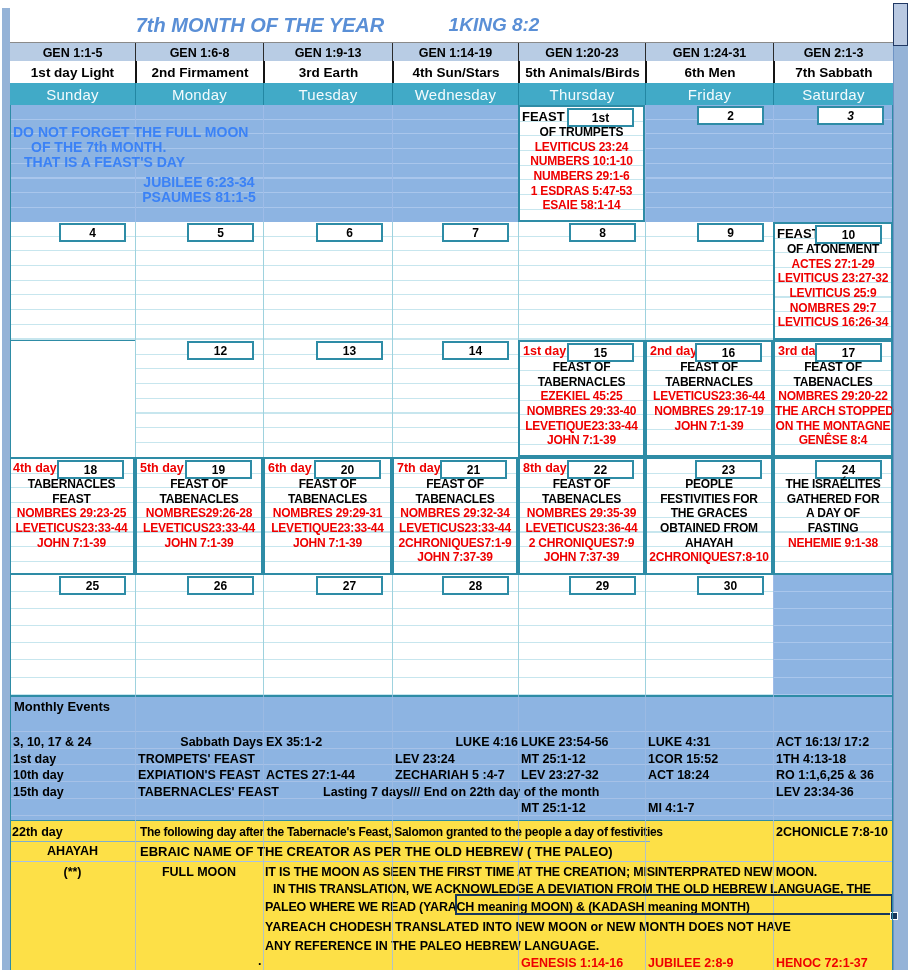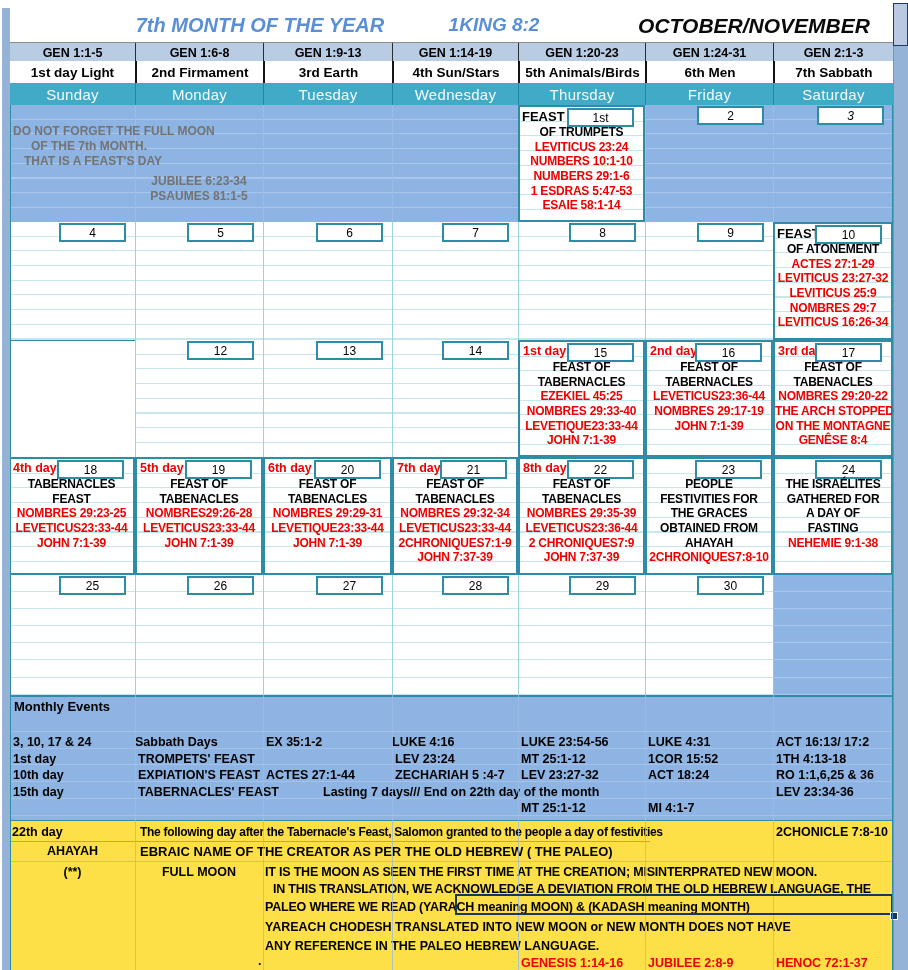--- a/index.html
+++ b/index.html
@@ -44,44 +44,44 @@
   #w3{top:340px;height:117px;}
   #w4{top:457px;height:118px;}
   #w5{top:575px;height:120px;}
   .bgB{background:repeating-linear-gradient(to bottom,#8DB4E2 0px,#8DB4E2 13.6px,#A9C6EC 13.6px,#A9C6EC 14.7px);border-left:1px solid #9EBCE8;}
   .bgW{background:repeating-linear-gradient(to bottom,#ffffff 0px,#ffffff 13.6px,#C7E6EE 13.6px,#C7E6EE 14.7px);border-left:1px solid #9ED2DE;}
   .bgW5{background:repeating-linear-gradient(to bottom,#ffffff 0px,#ffffff 16.1px,#C7E6EE 16.1px,#C7E6EE 17.1px);border-left:1px solid #9ED2DE;}
   .bgB5{background:repeating-linear-gradient(to bottom,#8DB4E2 0px,#8DB4E2 16.1px,#A9C6EC 16.1px,#A9C6EC 17.1px);border-left:1px solid #9EBCE8;}
   .cell.first{border-left:none;}
   .box2{border:2px solid #2E8CA6;}
   .dnum{position:absolute;top:1px;right:9px;width:63px;height:15px;background:#fff;border:2px solid #2E8CA6;
-        display:flex;align-items:center;justify-content:center;font-size:12px;font-weight:normal;color:#000;}
+        display:flex;align-items:center;justify-content:center;font-size:12px;font-weight:bold;color:#000;}
   .dnum.ital{font-style:italic;}
   .dlabel{position:absolute;top:2px;left:3px;font-size:12.5px;font-weight:bold;color:#EE0000;white-space:nowrap;}
   .dhead{position:absolute;top:2px;left:2px;right:80px;text-align:center;font-size:13px;font-weight:bold;color:#000;}
   .lines{position:absolute;top:18px;left:0;right:0;text-align:center;}
   .ln{height:14.7px;line-height:14.7px;font-size:12px;font-weight:bold;letter-spacing:-0.2px;white-space:nowrap;}
   .k{color:#000;}
   .r{color:#EE0000;}
   
   #w1-notes{position:absolute;left:0;top:0;width:508px;height:117px;pointer-events:none;}
-  .note{position:absolute;font-size:12px;font-weight:bold;color:#737373;white-space:nowrap;}
+  .note{position:absolute;font-size:14px;font-weight:bold;color:#3b82f6;white-space:nowrap;}
   #n0{left:3px;top:19px;}
   #n1{left:21px;top:34px;}
   #n2{left:14px;top:49px;}
   #n3{left:125px;width:128px;top:69px;text-align:center;}
   #n4{left:125px;width:128px;top:84px;text-align:center;}
   
   #ev-head{top:695px;height:20px;background:#8DB4E2;border-top:2px solid #2E8CA6;border-bottom:1px solid #A6C1E7;}
   #ev-head .lbl{position:absolute;left:4px;top:2px;font-size:13px;font-weight:bold;color:#000;}
   #ev{top:715px;height:105px;background:repeating-linear-gradient(to bottom,#8DB4E2 0px,#8DB4E2 15.8px,#A6C1E7 15.8px,#A6C1E7 16.8px);}
   #ft{top:820px;height:150px;background:#fde047;border-top:1px solid #2E8CA6;}
   .evrow{position:absolute;left:0;width:702px;height:17px;}
   .ec{position:absolute;top:0;font-size:12.5px;font-weight:bold;color:#000;white-space:nowrap;padding-left:3px;box-sizing:border-box;}
-  .ec.ctr{text-align:left;padding-left:0;}
+  .ec.ctr{text-align:right;padding-left:0;}
   #evr0{top:20px}#evr1{top:37px}#evr2{top:53px}#evr3{top:70px}#evr4{top:86px}
   #lasting{position:absolute;left:313px;top:0;font-size:12.5px;font-weight:bold;color:#000;white-space:nowrap;}
   #evft-lines{position:absolute;left:10px;top:695px;width:883px;height:275px;pointer-events:none;}
   #evft-lines div{position:absolute;top:0;width:1px;height:100%;background:#9FBCE4;opacity:.8;}
   
   .ftxt{position:absolute;font-size:12.5px;font-weight:bold;color:#000;white-space:nowrap;}
   .fred{color:#EE0000;text-align:center;}
   #f1-label{left:2px;top:4px;}
   #f1-text{left:130px;top:4px;font-size:12px;letter-spacing:-0.3px;}
   #f1-ref{left:766px;top:4px;}
@@ -111,21 +111,20 @@
 <body>
 
 <div id="page">
   <div id="lstrip"></div>
   <div id="rsliver"></div>
   <div id="rsliver-top"></div>
 
   <div class="trow" id="r-title">
     <div class="title-txt" id="t-left">7th MONTH OF THE YEAR</div>
     <div class="title-txt" id="t-center">1KING 8:2</div>
-    <div class="title-txt" id="t-right">OCTOBER/NOVEMBER</div>
   </div>
 
   <div class="trow" id="r-gen">
     <div class="cell p0">GEN  1:1-5</div>
     <div class="cell p1">GEN  1:6-8</div>
     <div class="cell p2">GEN  1:9-13</div>
     <div class="cell p3">GEN 1:14-19</div>
     <div class="cell p4">GEN  1:20-23</div>
     <div class="cell p5">GEN 1:24-31</div>
     <div class="cell p6">GEN  2:1-3</div>

